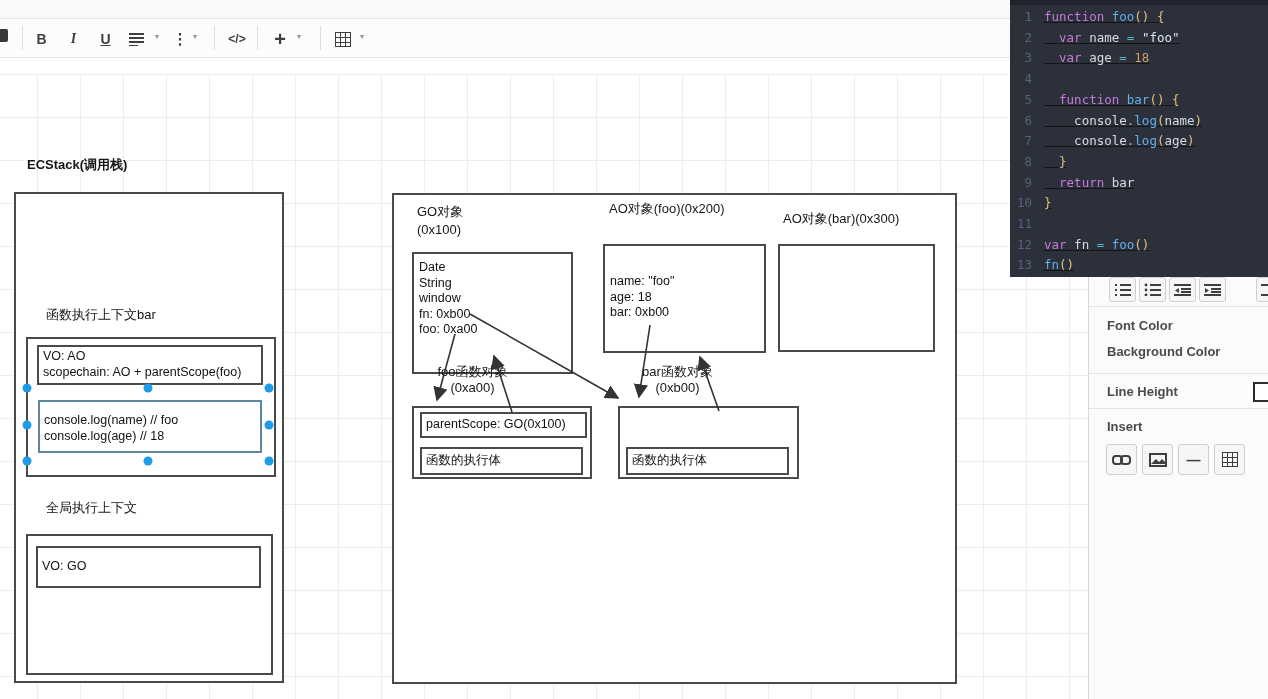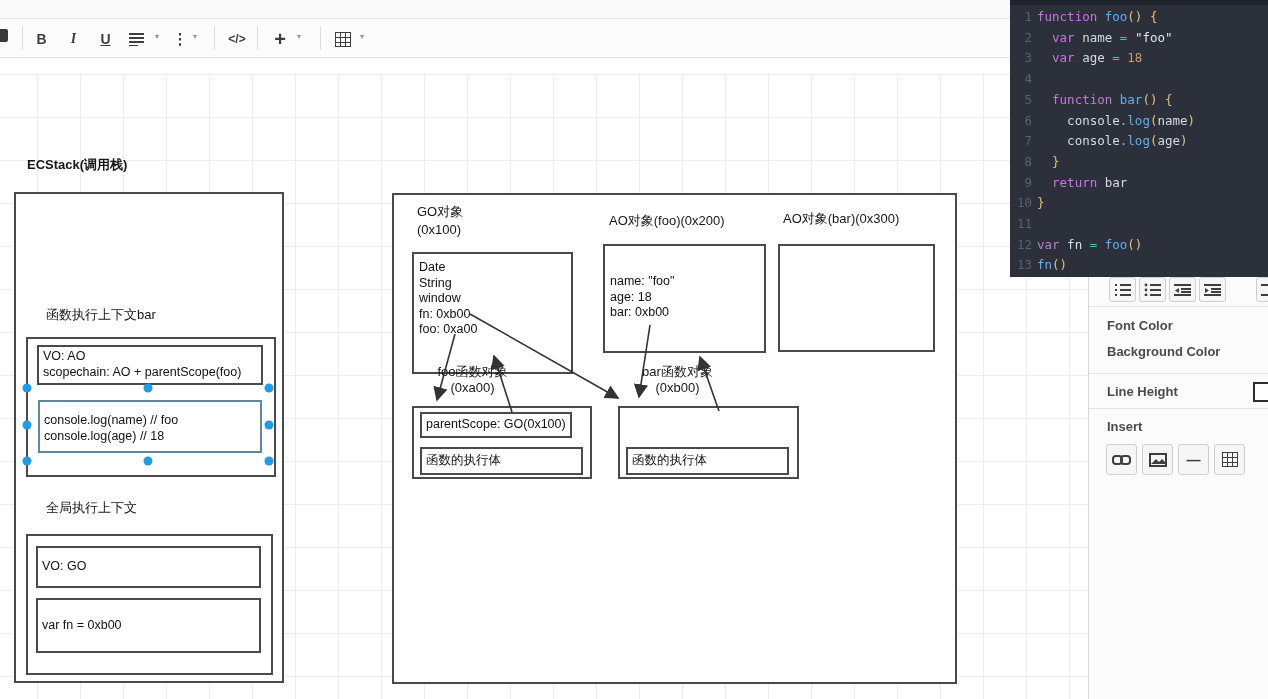--- a/index.html
+++ b/index.html
@@ -35,21 +35,21 @@
   .ibtn{position:absolute;width:31px;height:31px;background:#f6f6f7;border:1px solid #cfcfd1;border-radius:3px;
         display:flex;align-items:center;justify-content:center;box-sizing:border-box;color:#3e3e40;}
   .lhinput{position:absolute;left:1253px;top:382px;width:26px;height:20px;background:#fff;border:2px solid #2b2b2b;box-sizing:border-box;}
   .watermark{position:absolute;left:1092px;top:651px;font-size:17.5px;color:#c8c8ca;letter-spacing:0.5px;}
   
   .code-panel{left:1010px;top:0;width:258px;height:277px;background:#2b303a;border-top:5px solid #20242d;
       box-sizing:border-box;font-family:"DejaVu Sans Mono",monospace;font-size:12.5px;line-height:20.7px;
       padding-top:2px;overflow:hidden;z-index:10;}
   .cl{display:flex;}
   .ln{width:22px;flex:none;text-align:right;color:#596273;}
-  .ct{white-space:pre;margin-left:5px;}
+  .ct{white-space:pre;margin-left:12px;text-decoration:underline;}
   .tk-k{color:#c678dd}.tk-f{color:#61afef}.tk-p{color:#e5c07b}.tk-v{color:#d6dae2}
   .tk-o{color:#56b6c2}.tk-s{color:#dfe5ee}.tk-num{color:#d19a66}.tk-t{color:#abb2bf}
   svg.icon{display:block;}
 </style>
 </head>
 <body>
 
 <div class="screen">
 
   <div class="abs canvas"></div>
@@ -75,54 +75,51 @@
   <div class="hdl" style="left:269px;top:425px;"></div>
   <div class="hdl" style="left:27px;top:461px;"></div>
   <div class="hdl" style="left:148px;top:461px;"></div>
   <div class="hdl" style="left:269px;top:461px;"></div>
 
   <div class="lbl" style="left:46px;top:499px;">全局执行上下文</div>
   <div class="box" style="left:26px;top:534px;width:247px;height:141px;"></div>
   <div class="box btxt" style="left:36px;top:546px;width:225px;height:42px;display:flex;align-items:center;padding:0 4px;">
     <span>VO: GO</span>
   </div>
-  <div class="box btxt" style="left:36px;top:598px;width:225px;height:55px;display:flex;align-items:center;padding:0 4px;">
-    <span>var fn = 0xb00</span>
-  </div>
 
   <div class="box" style="left:392px;top:193px;width:565px;height:491px;"></div>
 
   <div class="lbl" style="left:417px;top:203px;line-height:18px;">
     <div>GO对象</div>
     <div>(0x100)</div>
   </div>
   <div class="box btxt" style="left:412px;top:252px;width:161px;height:122px;padding:6px 5px 0 5px;">
     <div>Date</div>
     <div>String</div>
     <div>window</div>
     <div>fn: 0xb00</div>
     <div>foo: 0xa00</div>
   </div>
 
-  <div class="lbl" style="left:609px;top:212px;">AO对象(foo)(0x200)</div>
+  <div class="lbl" style="left:609px;top:200px;">AO对象(foo)(0x200)</div>
   <div class="box btxt" style="left:603px;top:244px;width:163px;height:109px;padding:28px 5px 0 5px;">
     <div>name: "foo"</div>
     <div>age: 18</div>
     <div>bar: 0xb00</div>
   </div>
 
   <div class="lbl" style="left:783px;top:210px;">AO对象(bar)(0x300)</div>
   <div class="box" style="left:778px;top:244px;width:157px;height:108px;"></div>
 
   <div class="lbl" style="left:420px;top:364px;width:105px;text-align:center;line-height:16px;">
     <div>foo函数对象</div>
     <div>(0xa00)</div>
   </div>
   <div class="box" style="left:412px;top:406px;width:180px;height:73px;"></div>
-  <div class="box btxt" style="left:420px;top:412px;width:152px;height:26px;display:flex;align-items:center;padding:0 4px;">
+  <div class="box btxt" style="left:420px;top:412px;width:167px;height:26px;display:flex;align-items:center;padding:0 4px;">
     <span>parentScope: GO(0x100)</span>
   </div>
   <div class="box btxt" style="left:420px;top:447px;width:163px;height:28px;display:flex;align-items:center;padding:0 4px;">
     <span>函数的执行体</span>
   </div>
 
   <div class="lbl" style="left:625px;top:364px;width:105px;text-align:center;line-height:16px;">
     <div>bar函数对象</div>
     <div>(0xb00)</div>
   </div>

